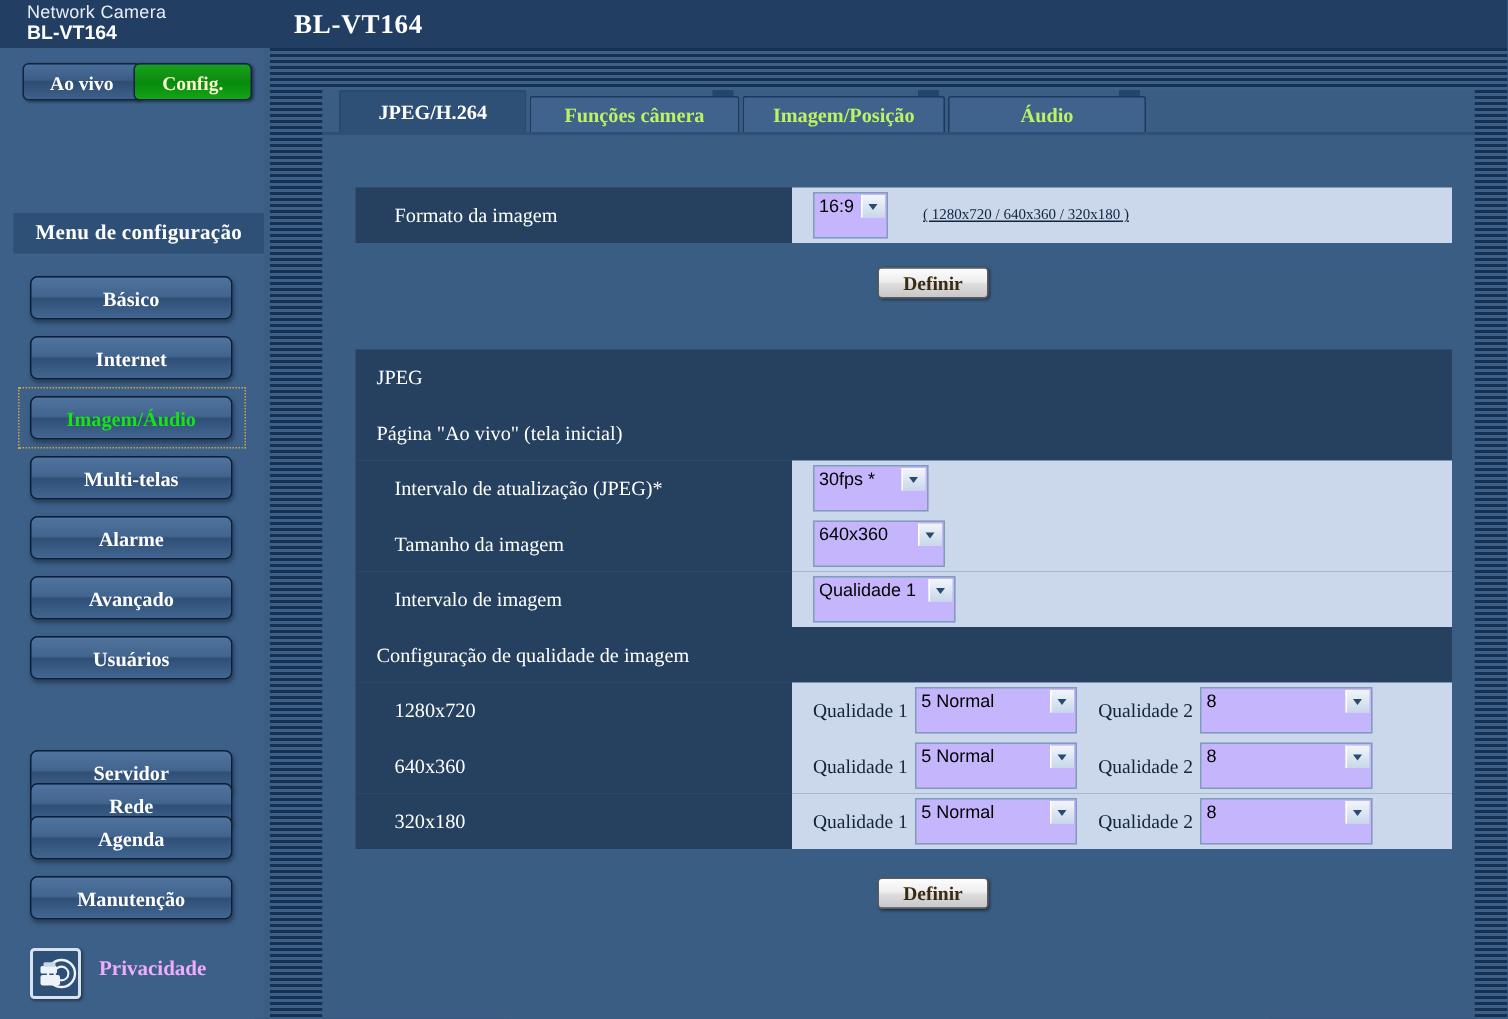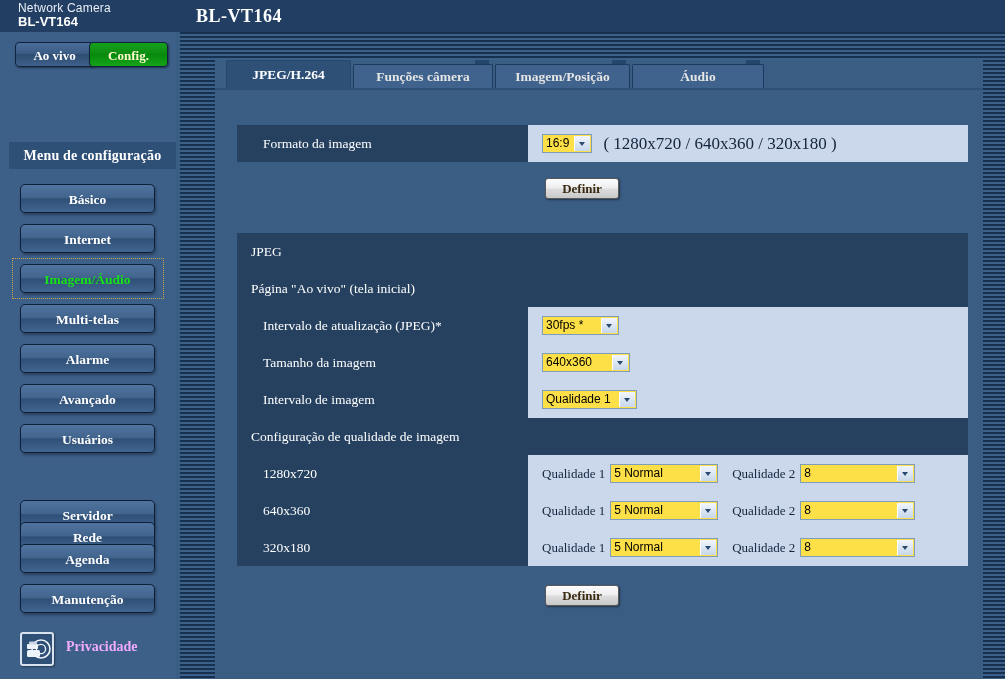--- a/index.html
+++ b/index.html
@@ -166,21 +166,21 @@
   }
   .tab {
     position: absolute; top: 4px;
     height: 25px;
     border: 1px solid #1b3careful;
     border: 1px solid #1b3a5e;
     border-bottom: none;
     border-radius: 2px 2px 0 0;
     box-sizing: border-box;
     font-size: 13.5px; font-weight: bold;
-    color: #e5e5e5;
+    color: #bef264;
     text-align: center;
     line-height: 24px;
     cursor: pointer;
     background: #3f638d;
   }
   .tab.selected {
     top: 0; height: 29px;
     line-height: 28px;
     background: #2e4f76;
     border-color: #24496f;
@@ -230,22 +230,22 @@
   td.section {
     background: #25415f;
     color: #ffffff;
     padding-left: 14px;
   }
 
   
   .sel {
     display: inline-block;
     position: relative;
-    height: 19px;
-    background: #fde047;
+    height: 31px;
+    background: #c4b5fd;
     border: 1px solid #7f9db9;
     box-sizing: border-box;
     vertical-align: middle;
     font-family: "Liberation Sans", sans-serif;
     font-size: 12px;
     color: #000000;
     cursor: pointer;
     white-space: nowrap;
     overflow: hidden;
   }
@@ -270,39 +270,41 @@
   .inline-lab {
     display: inline-block;
     vertical-align: middle;
     font-size: 13px;
     color: #14243c;
     margin-right: 5px;
   }
   .note {
     display: inline-block;
     vertical-align: middle;
-    margin-left: 8px;
-    font-size: 17px;
+    margin-left: 20px;
+    font-size: 10px;
     color: #14243c;
+    text-decoration: underline;
   }
 
   
   .pbtn {
     position: absolute;
     width: 74px; height: 21px;
     border: 1px solid #5a5a5a;
     border-radius: 3px;
     background: linear-gradient(to bottom, #fdfdfd 0%, #eeeeee 45%, #dcdcdc 55%, #c8c8c8 100%);
     color: #3a2a12;
     font-family: "Liberation Serif", serif;
     font-size: 13px; font-weight: bold;
     text-align: center; line-height: 20px;
     box-sizing: border-box;
     cursor: pointer;
     box-shadow: 1px 1px 2px rgba(0,0,0,.45);
+    margin-left: 40px;
   }
 </style>
 </head>
 <body>
 
 <div id="root">
 
   <div id="header">
     <div class="hdr-small">Network Camera</div>
     <div class="hdr-model">BL-VT164</div>

